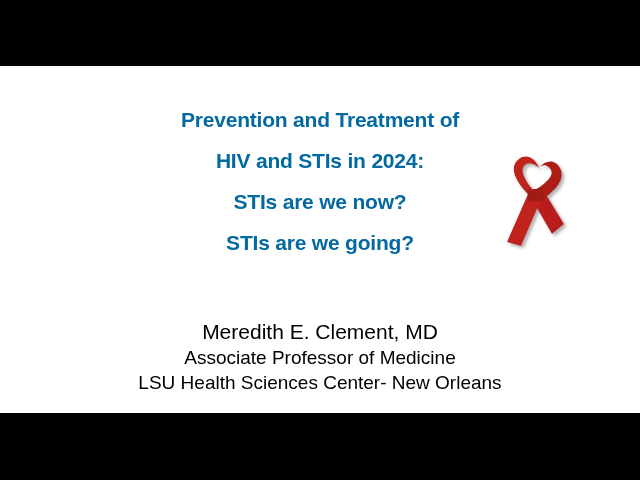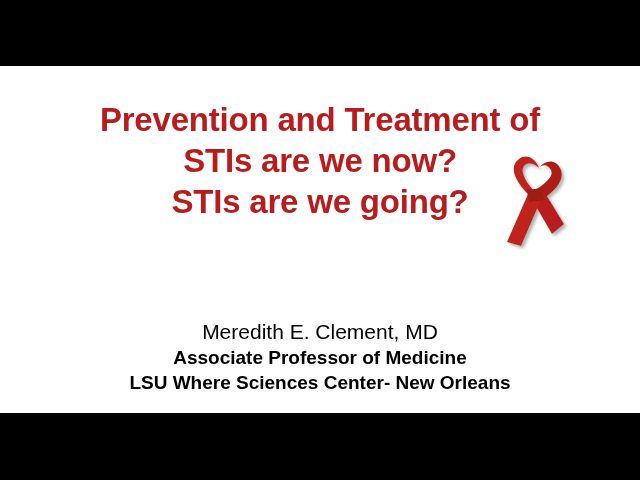--- a/index.html
+++ b/index.html
@@ -46,23 +46,23 @@
   
   #title-block {
     position: absolute;
     left: 0;
     top: 33px;
     width: 640px;
     text-align: center;
   }
   .title-line {
     display: block;
-    font-size: 33px;
+    font-size: 21px;
     font-weight: bold;
-    color: #b91c1c;
+    color: #0369a1;
     line-height: 41px;
     letter-spacing: -0.2px;
     white-space: nowrap;
   }
 
   
   #ribbon-graphic {
     position: absolute;
     left: 494px;
     top: 84px;
@@ -87,37 +87,38 @@
     display: block;
     font-size: 21px;
     font-weight: normal;
     color: #000000;
     line-height: 27px;
     white-space: nowrap;
   }
   .presenter-detail {
     display: block;
     font-size: 19px;
-    font-weight: bold;
+    font-weight: normal;
     color: #000000;
     line-height: 25px;
     white-space: nowrap;
   }
 </style>
 </head>
 <body>
 
 <div id="video-frame">
 
   <div class="letterbox" id="letterbox-top"></div>
 
   <div id="slide">
 
     <div id="title-block">
       <span class="title-line">Prevention and Treatment of</span>
+      <span class="title-line">HIV and STIs in 2024:</span>
       <span class="title-line">STIs are we now?</span>
       <span class="title-line">STIs are we going?</span>
     </div>
 
     <div id="ribbon-graphic">
       <svg viewBox="0 0 82 112" xmlns="http://www.w3.org/2000/svg" aria-hidden="true">
         <defs>
           <filter id="ribbonShadow" x="-30%" y="-30%" width="180%" height="180%">
             <feDropShadow dx="2.5" dy="2.5" stdDeviation="1.6" flood-color="#9a9a9a" flood-opacity="0.75"></feDropShadow>
           </filter>
@@ -135,20 +136,20 @@
                    L40 41 C52 33 60 26 57 20 C54 14 48 14 45 18 Z" fill="#ae1d19"></path>
 
           <path d="M33 40 L48 38 L50 50 L35 52 Z" fill="#9e1a16"></path>
         </g>
       </svg>
     </div>
 
     <div id="presenter-block">
       <span id="presenter-name">Meredith E. Clement, MD</span>
       <span class="presenter-detail">Associate Professor of Medicine</span>
-      <span class="presenter-detail">LSU Where Sciences Center- New Orleans</span>
+      <span class="presenter-detail">LSU Health Sciences Center- New Orleans</span>
     </div>
 
   </div>
 
   <div class="letterbox" id="letterbox-bottom"></div>
 
 </div>
 
 </body></html>

